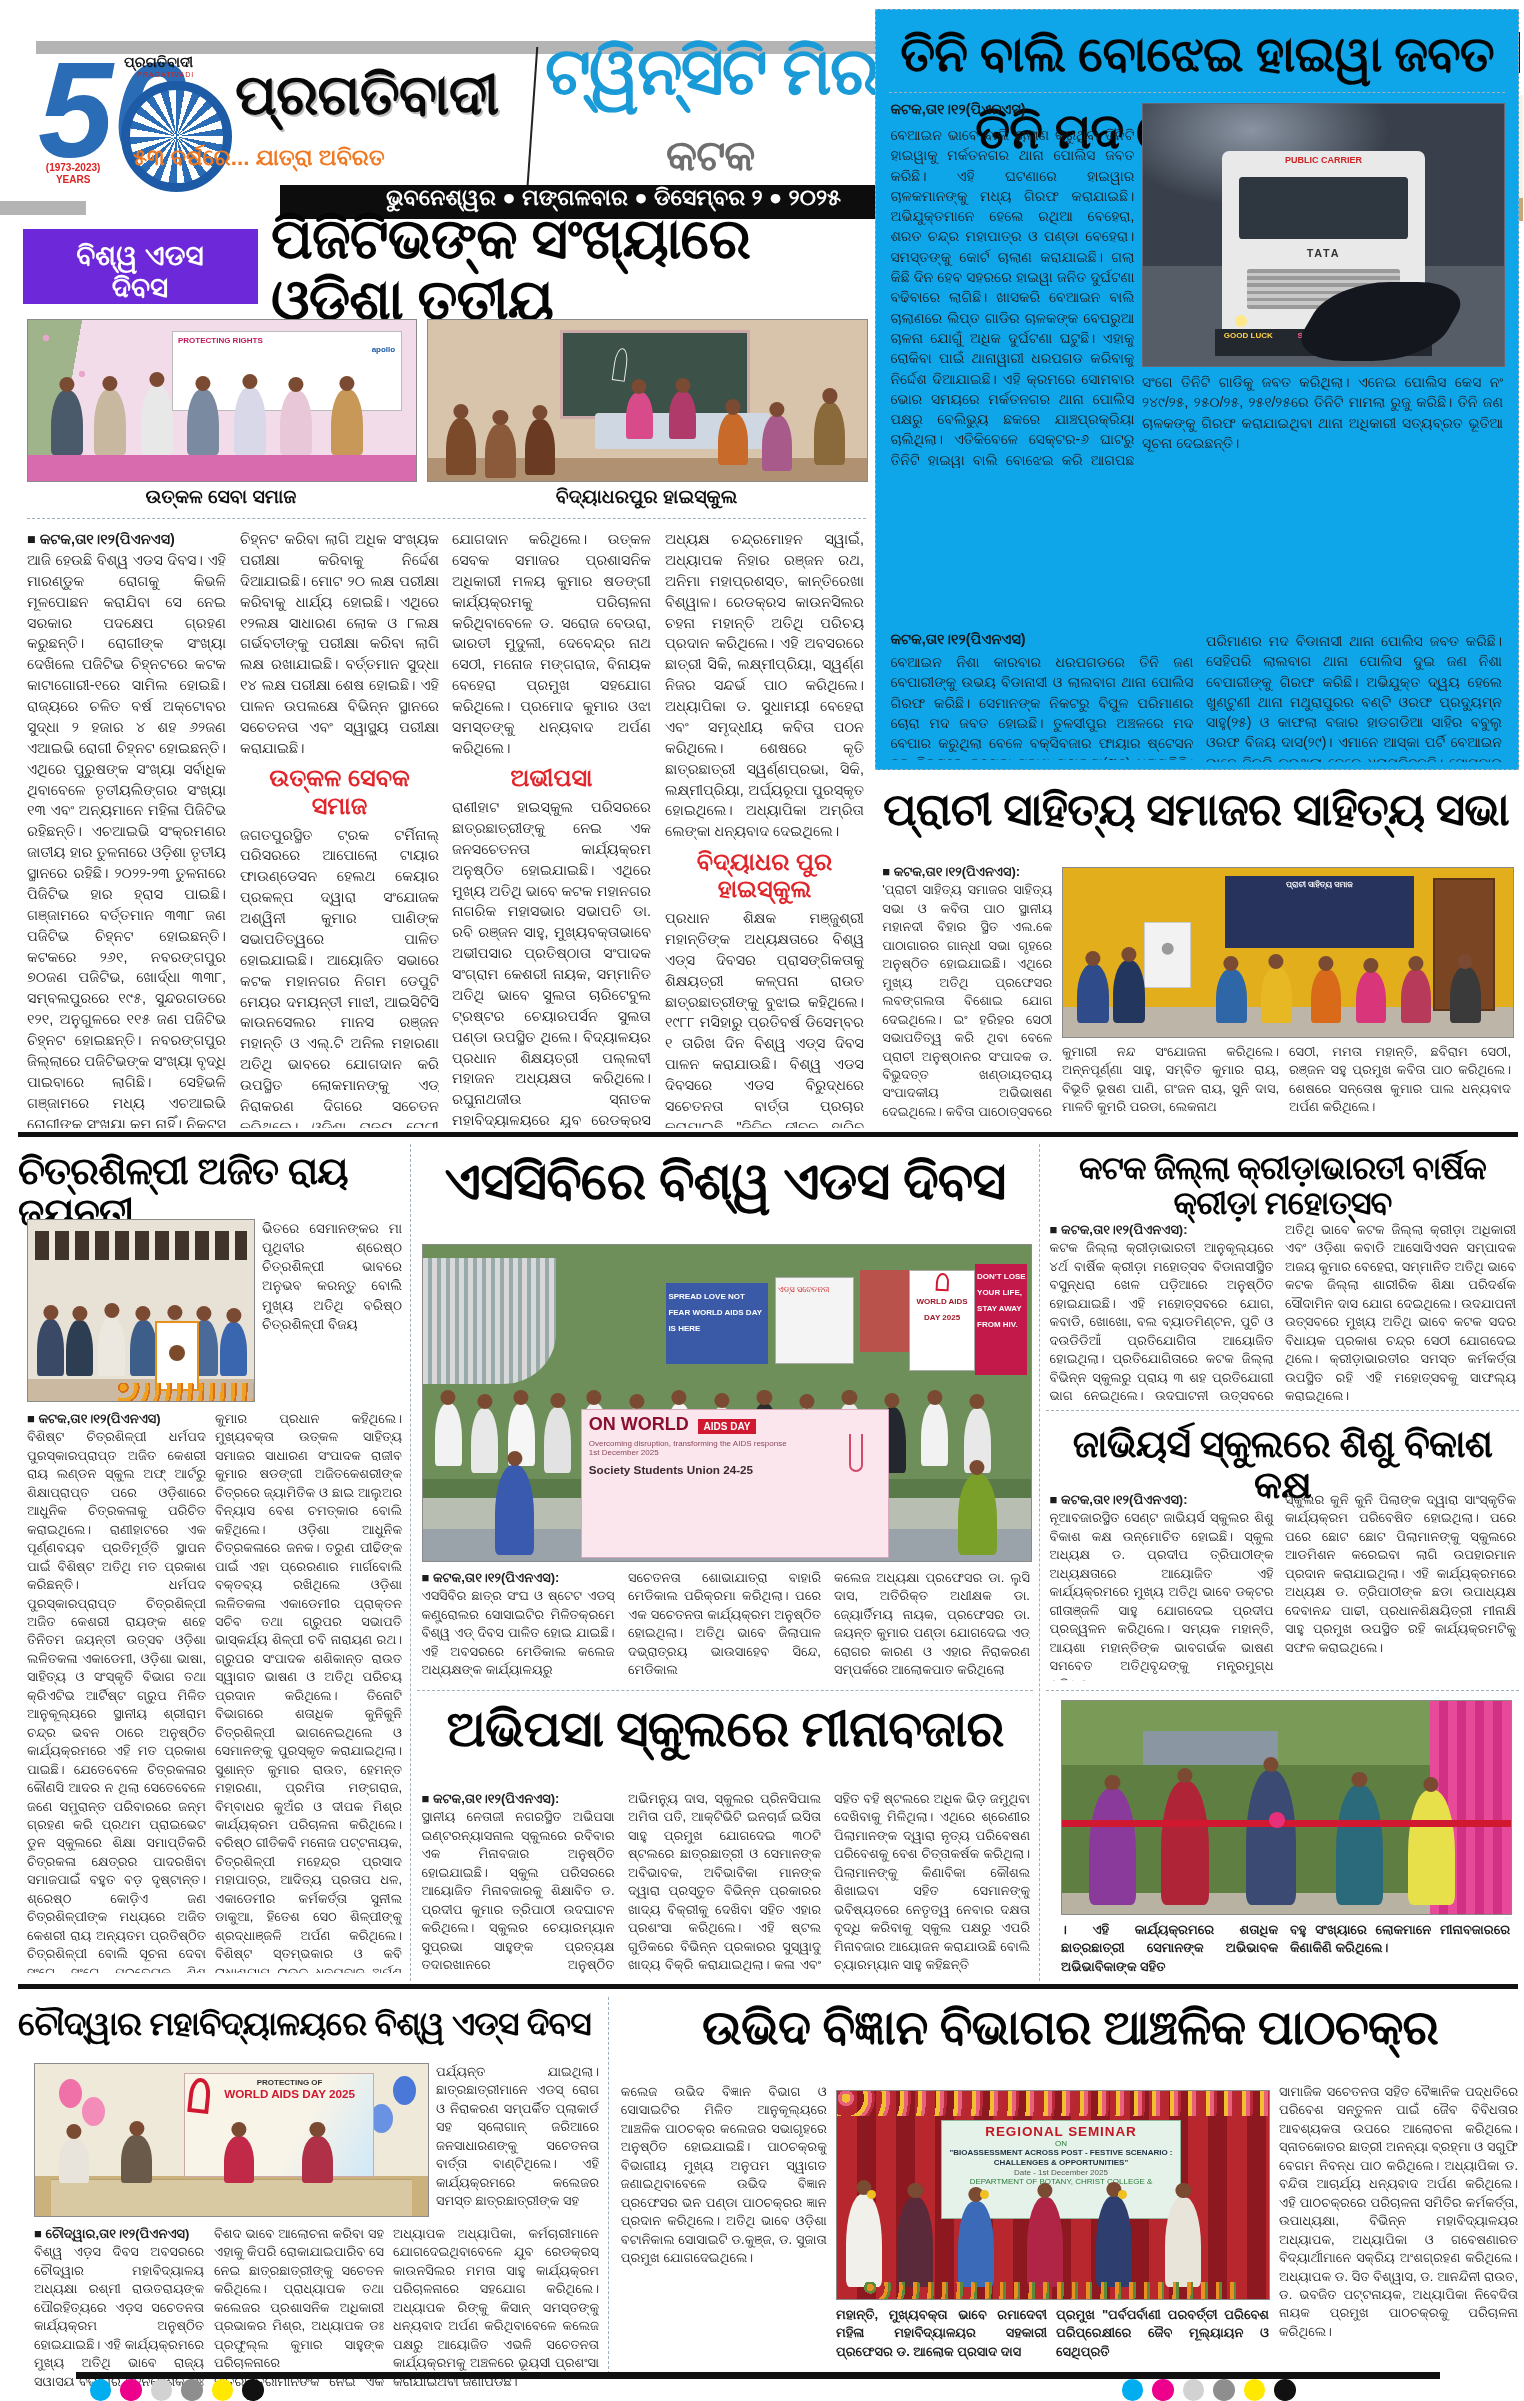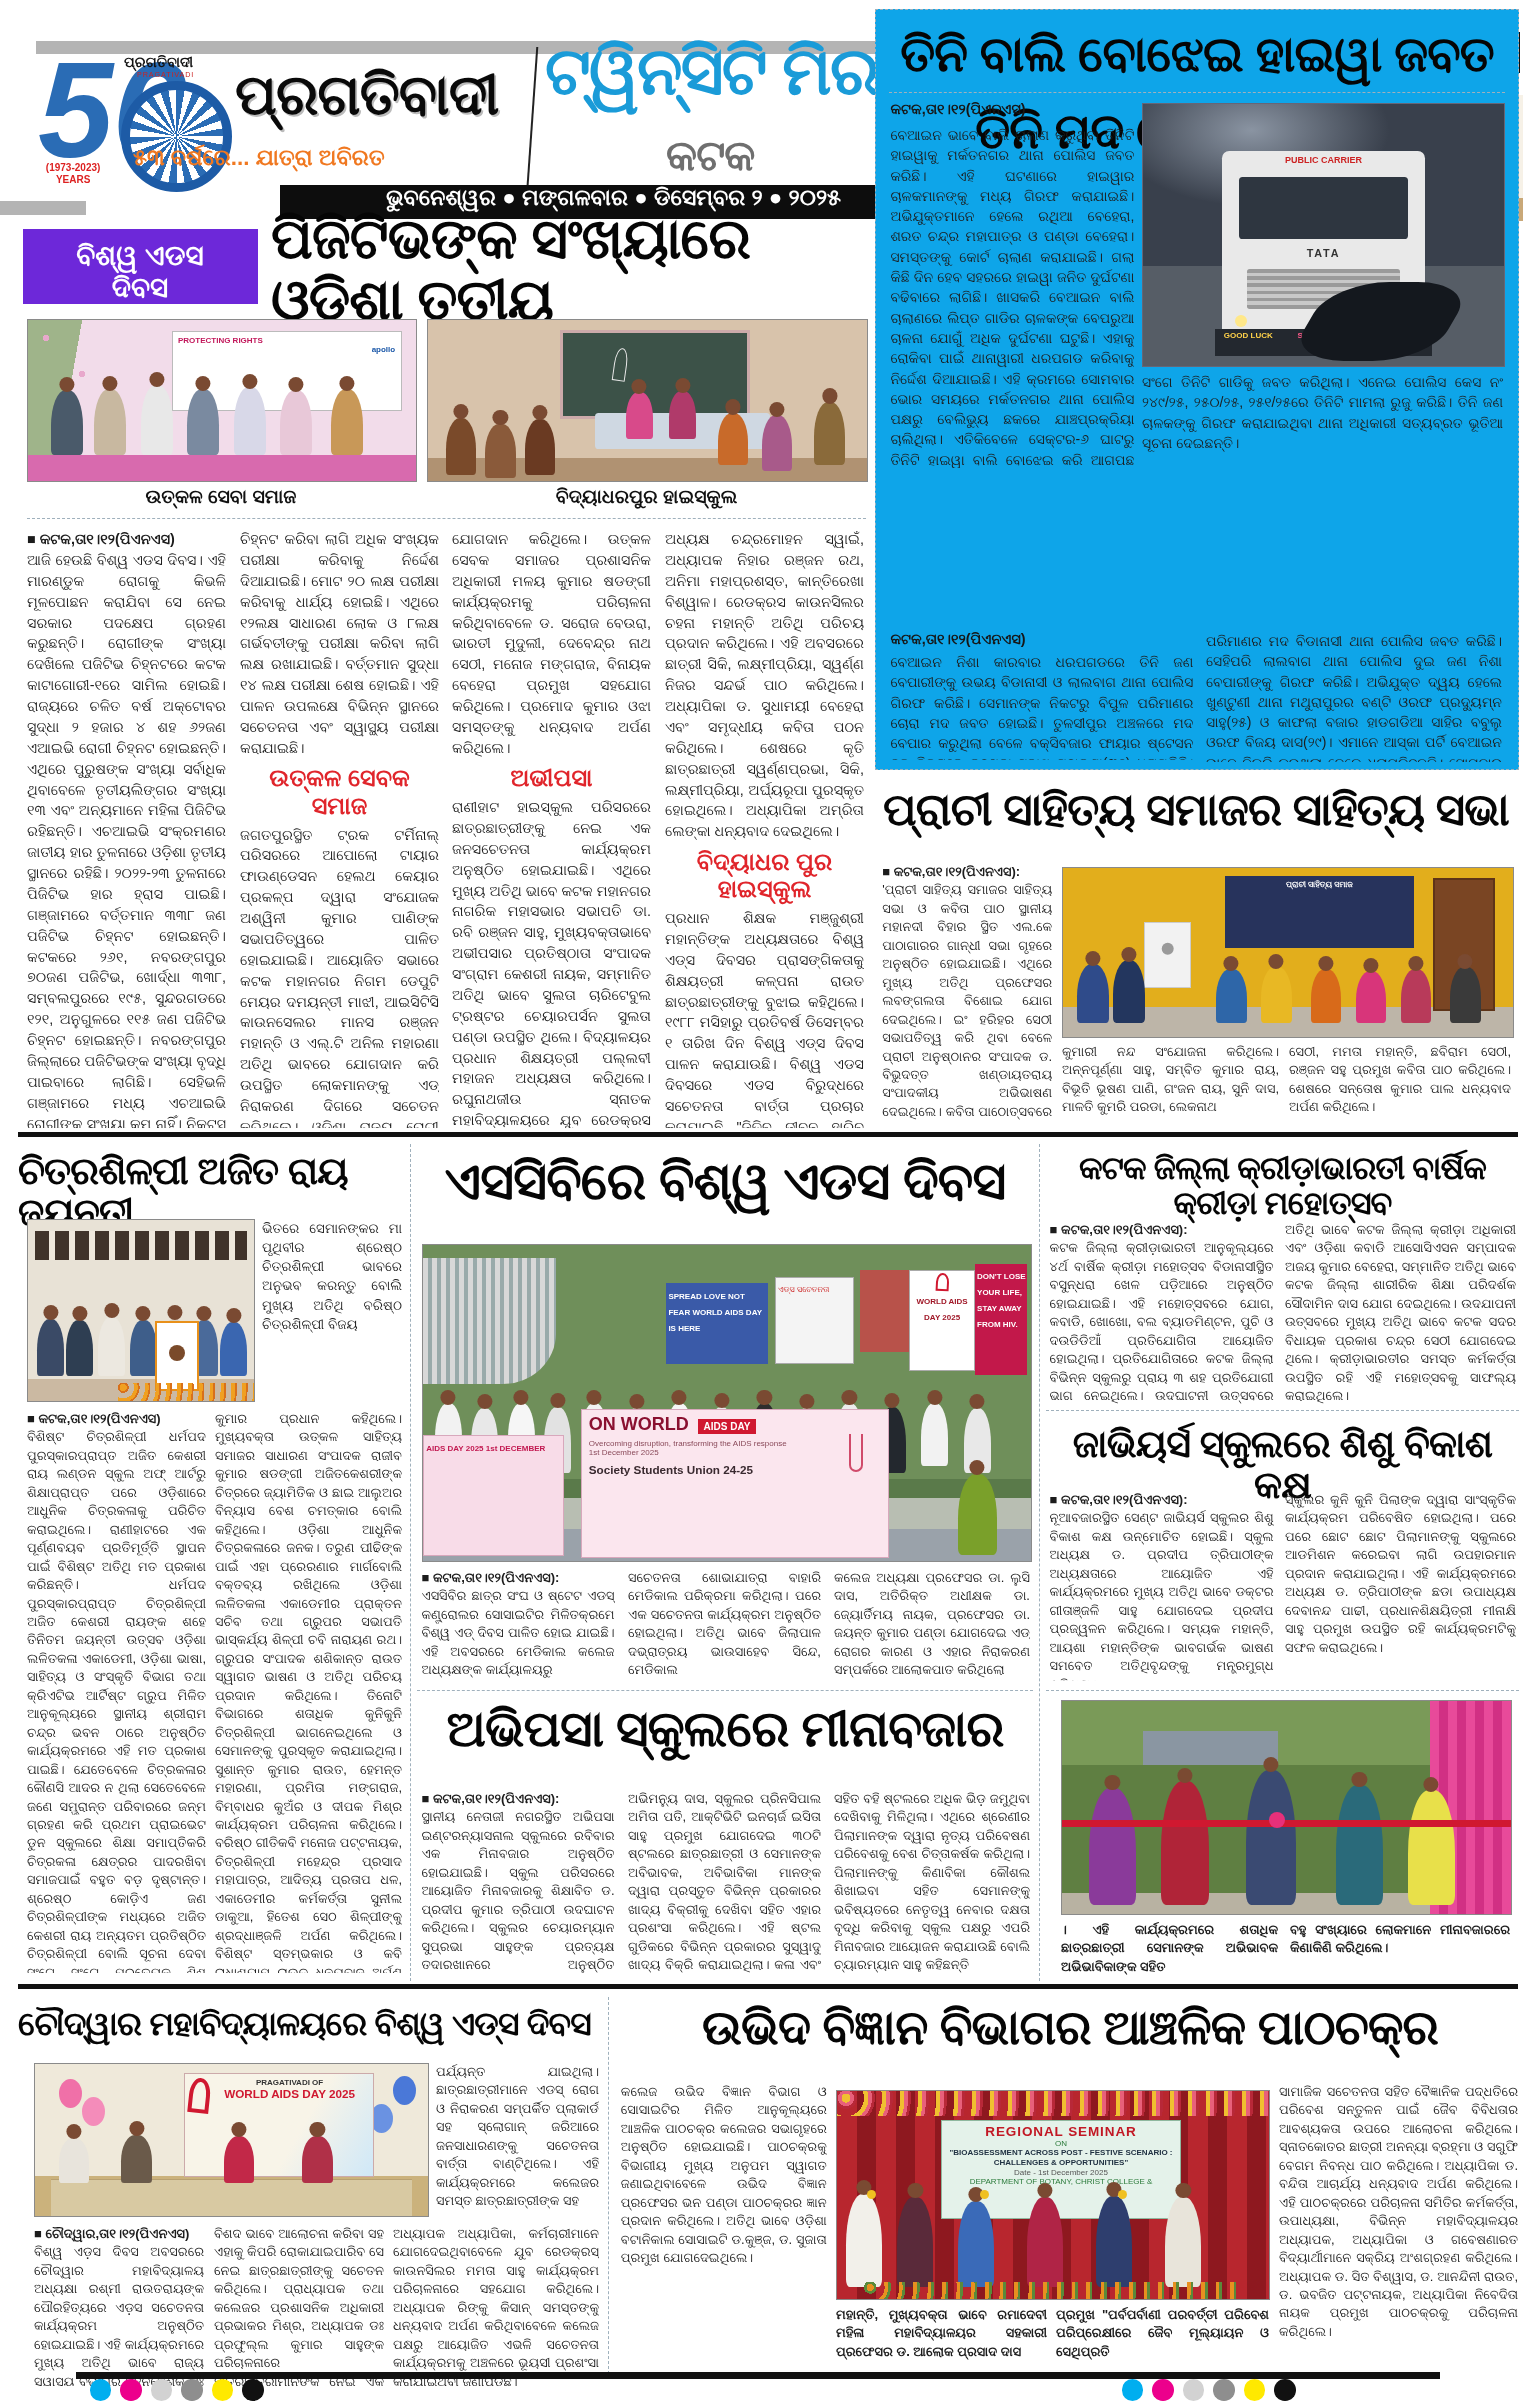--- a/index.html
+++ b/index.html
@@ -270,23 +270,20 @@
       <div class="fig" style="left:88%;bottom:2%;width:39px;height:81px;background:#7aa02a;"></div>
 
       <div class="abs" style="left:26%;top:52%;width:48%;height:44%;background:#fbe6ee;border:0.9px solid #d8a8bc;padding:3.6px 7.2px;">
         <span style="font-size:18px;font-weight:bold;color:#8a1030;">ON WORLD</span>
         <span style="display:inline-block;margin-left:5.4px;font-size:10px;font-weight:bold;color:#fff;background:#d01830;padding:1.8px 5.4px;">AIDS DAY</span>
         <div class="tinytxt" style="color:#8a4a5a;margin-top:3.6px;">Overcoming disruption, transforming the AIDS response</div>
         <div class="tinytxt" style="color:#8a4a5a;">1st December 2025</div>
         <div style="font-size:11.7px;font-weight:bold;color:#3a2a30;margin-top:5.4px;">Society Students Union 24-25</div>
         <div style="position:absolute;right:8%;top:16%;width:10.8px;height:36px;border:2.7px solid #d04a6a;border-top:none;border-radius:0 0 7.2px 7.2px;"></div>
       </div>
-      <div class="abs" style="left:0;top:60%;width:22%;height:36%;background:#f8dce8;border:0.9px solid #d8a8bc;padding:2.7px;">
-        <span class="tinytxt" style="color:#c21850;font-weight:bold;">AIDS DAY 2025 1st DECEMBER</span>
-      </div>
     </div>
     <div class="abs body-sm" style="left:4.5px;top:425px;width:193px;height:115px;">
       <span class="dl">■ କଟକ,ତା୧।୧୨(ପିଏନଏସ):</span><br>
       <span>ଏସସିବିର ଛାତ୍ର ସଂଘ ଓ ଷ୍ଟେଟ ଏଡସ୍ କଣ୍ଟ୍ରୋଲର ସୋସାଇଟିର ମିଳିତକ୍ରମେ ବିଶ୍ୱ ଏଡ୍ ଦିବସ ପାଳିତ ହୋଇ ଯାଇଛି। ଏହି ଅବସରରେ ମେଡିକାଲ କଲେଜ ଅଧ୍ୟକ୍ଷଙ୍କ କାର୍ଯ୍ୟାଳୟରୁ</span>
     </div>
     <div class="abs body-sm" style="left:211px;top:425px;width:193px;height:115px;">ସଚେତନତା ଶୋଭାଯାତ୍ରା ବାହାରି ମେଡିକାଲ ପରିକ୍ରମା କରିଥିଲା। ପରେ ଏକ ସଚେତନତା କାର୍ଯ୍ୟକ୍ରମ ଅନୁଷ୍ଠିତ ହୋଇଥିଲା। ଅତିଥି ଭାବେ ଜିଲାପାଳ ଦଭ୍ରାତ୍ରୟ ଭାଉସାହେବ ସିନ୍ଦେ, ମେଡିକାଲ</div>
     <div class="abs body-sm" style="left:417px;top:425px;width:196px;height:115px;">କଲେଜ ଅଧ୍ୟକ୍ଷା ପ୍ରଫେସର ଡା. ଲୁସି ଦାସ, ଅତିରିକ୍ତ ଅଧୀକ୍ଷକ ଡା. ଜ୍ୟୋର୍ତିମୟ ନାୟକ, ପ୍ରଫେସର ଡା. ଜୟନ୍ତ କୁମାର ପଣ୍ଡା ଯୋଗଦେଇ ଏଡ୍ ରୋଗର କାରଣ ଓ ଏହାର ନିରାକରଣ ସମ୍ପର୍କରେ ଆଲୋକପାତ କରିଥିଲୋ</div>
   </div>
 
   <div class="abs sep" style="left:417px;top:1690px;width:616px;"></div>
@@ -346,21 +343,21 @@
     <div class="hl" style="margin:9px 0 9px;font-size:33px;">ଚୌଦ୍ୱାର ମହାବିଦ୍ୟାଳୟରେ ବିଶ୍ୱ ଏଡ୍‌ସ ଦିବସ</div>
 
     <div class="photo" style="left:16px;top:66px;width:393px;height:152px;background:
         linear-gradient(to top,#cbb27c 0 26%,#efe9da 26%);">
       <div class="abs" style="left:6%;top:10%;width:23px;height:29px;border-radius:50%;background:#f070a8;"></div>
       <div class="abs" style="left:12%;top:22%;width:23px;height:29px;border-radius:50%;background:#f48cba;"></div>
       <div class="abs" style="right:3%;top:8%;width:23px;height:29px;border-radius:50%;background:#4a78d8;"></div>
       <div class="abs" style="right:9%;top:26%;width:23px;height:29px;border-radius:50%;background:#6a92e2;"></div>
       <div class="abs" style="left:38%;top:6%;width:46%;height:62%;background:linear-gradient(120deg,#f8f4e8 60%,#cfe8f8);border:1.8px solid #caa;padding:3.6px;text-align:center;">
         <div style="float:left;width:12.6px;height:27px;border:4.5px solid #d01830;border-radius:50% 50% 0 0;transform:rotate(6deg);"></div>
-        <div class="tinytxt" style="color:#333;font-weight:bold;">PRAGATIVADI OF</div>
+        <div class="tinytxt" style="color:#333;font-weight:bold;">PROTECTING OF</div>
         <div style="font-size:11.7px;color:#d01830;font-weight:bold;">WORLD AIDS DAY 2025</div>
       </div>
       <div class="abs" style="left:4%;bottom:0;width:92%;height:24%;background:#d8c9a2;border-top:1.8px solid #b8a070;"></div>
       <div class="fig" style="left:6%;bottom:22%;width:30.5px;height:45px;background:#e8e4dc;"></div>
       <div class="fig" style="left:22%;bottom:22%;width:30.5px;height:48px;background:#6a5a4a;"></div>
       <div class="fig" style="left:48%;bottom:22%;width:30.5px;height:47px;background:#c22848;"></div>
       <div class="fig" style="left:68%;bottom:22%;width:30.5px;height:47px;background:#b03048;"></div>
     </div>
     <div class="abs body-sm" style="left:418px;top:66px;width:163px;height:154px;">ପର୍ଯ୍ୟନ୍ତ ଯାଇଥିଲା। ଛାତ୍ରଛାତ୍ରୀମାନେ ଏଡସ୍ ରୋଗ ଓ ନିରାକରଣ ସମ୍ପର୍କିତ ପ୍ଲାକାର୍ଡ ସହ ସ୍ଲୋଗାନ୍ ଜରିଆରେ ଜନସାଧାରଣଙ୍କୁ ସଚେତନତା ବାର୍ତ୍ତା ବାଣ୍ଟିଥିଲେ। ଏହି କାର୍ଯ୍ୟକ୍ରମରେ କଲେଜର ସମସ୍ତ ଛାତ୍ରଛାତ୍ରୀଙ୍କ ସହ</div>
     <div class="abs body-sm" style="left:16px;top:228px;width:170px;height:161px;">

